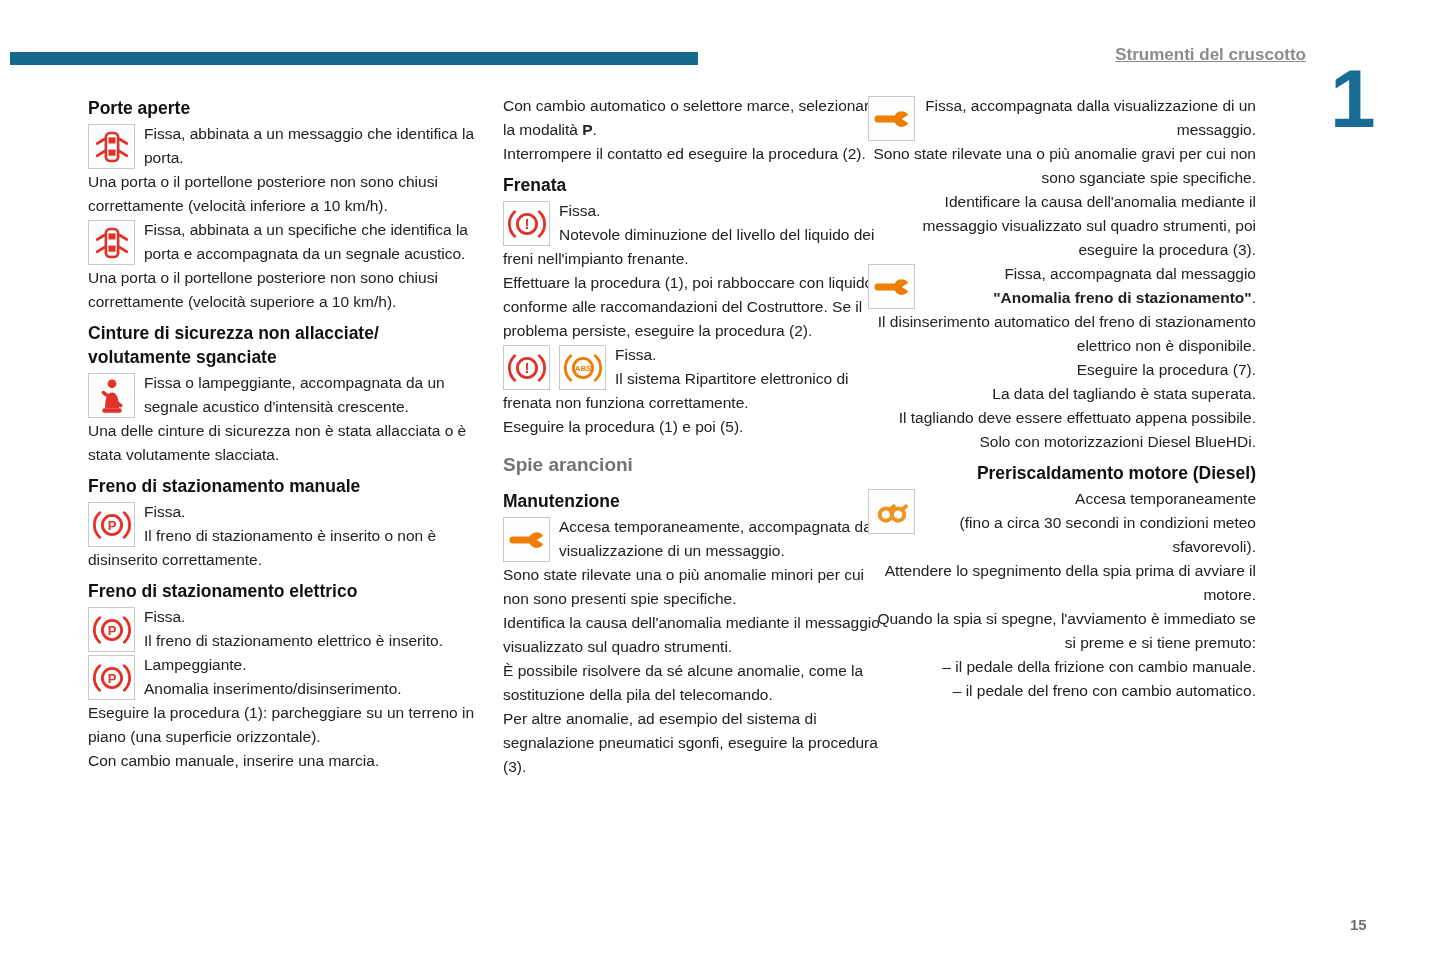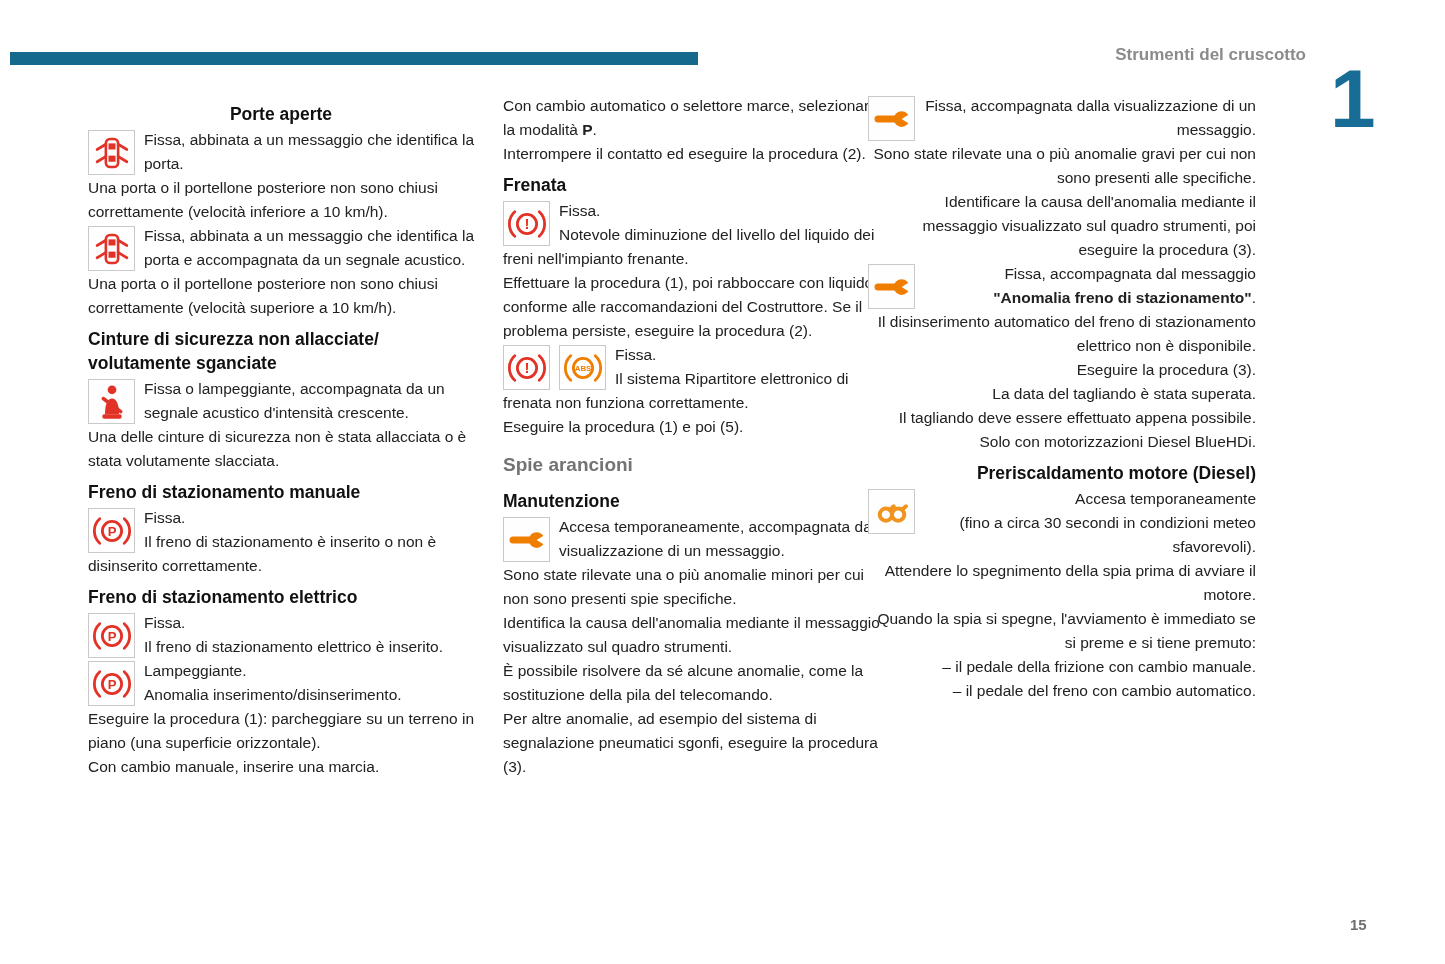--- a/index.html
+++ b/index.html
@@ -3,37 +3,37 @@
 <meta charset="utf-8">
 <style>
   * { box-sizing: border-box; }
   html,body { margin:0; padding:0; }
   .page {
     position:relative; width:1445px; height:964px; background:#ffffff;
     font-family:"Liberation Sans", sans-serif; color:#212121; overflow:hidden;
   }
   .topbar { position:absolute; left:10px; top:52px; width:688px; height:13px; background:#14698c; }
   .header-title {
-    position:absolute; top:45px; right:139px; font-size:17px; color:#8b8b8b; font-weight:bold;
+    position:absolute; top:45px; right:139px; font-size:17px; color:#8b8b8b; font-weight:bold;text-decoration:underline;
   }
   .chapter-num {
     position:absolute; left:1330px; top:58px; font-size:82px; font-weight:bold;
     color:#176d95; line-height:1;
   }
   .page-num { position:absolute; left:1350px; top:908px; font-size:15px; font-weight:bold; color:#6f6f6f;margin-top:8px; }
 
   .col { position:absolute; top:94px; font-size:15.5px; line-height:24px; }
   .col1 { left:88px;  width:386px; }
   .col2 { left:503px; width:388px; }
   .col3 { left:868px; width:388px;text-align:right; }
 
   .col p { margin:0; }
   .lines { white-space:pre-line; }
   h3 { font-size:17.5px; line-height:24px; margin:7px 0 2px; color:#111; }
-  .col > h3:first-child { margin-top:8px;text-align:center; }
+  .col > h3:first-child { margin-top:2px; }
   h2.section { font-size:19px; line-height:26px; margin:13px 0 11px; color:#737373; }
 
   .ip { margin:0; }
   .ip::after { content:""; display:block; clear:none; }
   .iconbox {
     float:left; width:47px; height:45px; margin:2px 9px 0 0;
     border:1px solid #c9c9c9; background:#fefefe;
     display:flex; align-items:center; justify-content:center;
   }
   .iconbox svg { width:42px; height:42px; display:block; }
@@ -129,21 +129,21 @@
         </span>
       <p class="lines">Fissa, abbinata a un messaggio che identifica la porta.</p>
     </div>
     <p>Una porta o il portellone posteriore non sono chiusi correttamente (velocità inferiore a 10 km/h).</p>
     <div class="ip">
       <span class="iconbox">
           <svg>
             <use href="#i-door"></use>
           </svg>
         </span>
-      <p class="lines">Fissa, abbinata a un messaggio che identifica la porta e accompagnata da un segnale acustico.</p>
+      <p class="lines">Fissa, abbinata a un specifiche che identifica la porta e accompagnata da un segnale acustico.</p>
     </div>
     <p>Una porta o il portellone posteriore non sono chiusi correttamente (velocità superiore a 10 km/h).</p>
     <h3 class="lines">Cinture di sicurezza non allacciate/
 volutamente sganciate</h3>
     <div class="ip">
       <span class="iconbox">
           <svg>
             <use href="#i-belt"></use>
           </svg>
         </span>
@@ -230,32 +230,32 @@
 
   <div class="col col3">
     <div class="ip">
       <span class="iconbox">
           <svg>
             <use href="#i-wrench"></use>
           </svg>
         </span>
       <p class="lines">Fissa, accompagnata dalla visualizzazione di un messaggio.</p>
     </div>
-    <p>Sono state rilevate una o più anomalie gravi per cui non sono presenti alle specifiche.</p>
+    <p>Sono state rilevate una o più anomalie gravi per cui non sono sganciate spie specifiche.</p>
     <p>Identificare la causa dell'anomalia mediante il messaggio visualizzato sul quadro strumenti, poi eseguire la procedura (3).</p>
     <div class="ip">
       <span class="iconbox">
           <svg>
             <use href="#i-wrench"></use>
           </svg>
         </span>
       <p class="rich"><span>Fissa, accompagnata dal messaggio</span><br><b>"Anomalia freno di stazionamento"</b><span>.</span></p>
     </div>
     <p>Il disinserimento automatico del freno di stazionamento elettrico non è disponibile.</p>
-    <p>Eseguire la procedura (3).</p>
+    <p>Eseguire la procedura (7).</p>
     <p>La data del tagliando è stata superata.</p>
     <p>Il tagliando deve essere effettuato appena possibile.</p>
     <p>Solo con motorizzazioni Diesel BlueHDi.</p>
     <h3>Preriscaldamento motore (Diesel)</h3>
     <div class="ip">
       <span class="iconbox">
           <svg>
             <use href="#i-glow"></use>
           </svg>
         </span>

